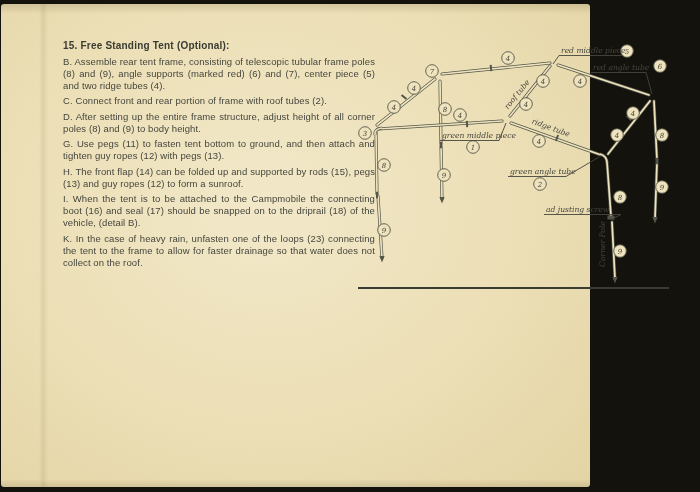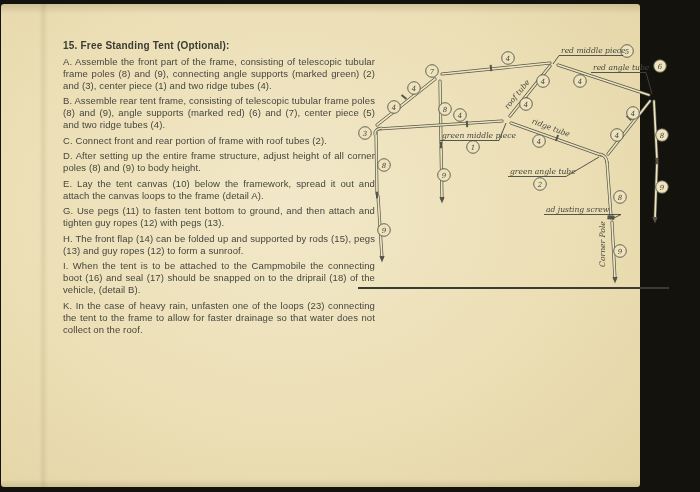--- a/index.html
+++ b/index.html
@@ -2,21 +2,21 @@
 <html><head>
 <meta charset="utf-8">
 <style>
   html,body{margin:0;padding:0;}
   body{
     width:700px;height:492px;position:relative;overflow:hidden;
     background:#14120c;
     font-family:"Liberation Sans", sans-serif;
   }
   .page{
-    position:absolute;left:1px;top:4px;width:639px;height:483px;
+    position:absolute;left:1px;top:4px;width:589px;height:483px;
     border-radius:3px;
     background-image:
       linear-gradient(180deg, rgba(110,92,55,.20) 0px, rgba(110,92,55,0) 10px),
       linear-gradient(0deg, rgba(110,92,55,.18) 0px, rgba(110,92,55,0) 8px),
       linear-gradient(90deg, rgba(90,75,45,0) 38px, rgba(90,75,45,.10) 42px, rgba(90,75,45,0) 47px),
       radial-gradient(ellipse at 45% 42%, #f2e8c9 0%, #ecdfb6 55%, #e3d4a4 100%);
   }
   .text-col{
     position:absolute;left:62px;top:36px;width:312px;
     color:#45463d;
@@ -32,25 +32,23 @@
   #diagram-svg{position:absolute;left:345px;top:20px;}
   .dlabel{font-family:"DejaVu Serif", serif;font-style:italic;}
 </style>
 </head>
 <body>
 
 <div class="page">
   <div class="text-col">
     <p class="heading">15. Free Standing Tent (Optional):</p>
     <div id="instructions">
-        <p>A.  Assemble the front part of the frame, consisting of telescopic tubular frame poles (8) and (9), connecting angle supports (marked green) (2) and (3), center piece (1) and two ridge tubes (4).</p>
         <p>B.  Assemble rear tent frame, consisting of telescopic tubular frame poles (8) and (9), angle supports (marked red) (6) and (7), center piece (5) and two ridge tubes (4).</p>
         <p>C.  Connect front and rear portion of frame with roof tubes (2).</p>
         <p>D.  After setting up the entire frame structure, adjust height of all corner poles (8) and (9) to body height.</p>
-        <p>E.  Lay the tent canvas (10) below the framework, spread it out and attach the canvas loops to the frame (detail A).</p>
         <p>G.  Use pegs (11) to fasten tent bottom to ground, and then attach and tighten guy ropes (12) with pegs (13).</p>
         <p>H.  The front flap (14) can be folded up and supported by rods (15), pegs (13) and guy ropes (12) to form a sunroof.</p>
         <p>I.  When the tent is to be attached to the Campmobile the connecting boot (16) and seal (17) should be snapped on to the driprail (18) of the vehicle, (detail B).</p>
         <p>K.  In the case of heavy rain, unfasten one of the loops (23) connecting the tent to the frame to allow for faster drainage so that water does not collect on the roof.</p>
       </div>
   </div>
   <svg id="diagram-svg" width="350" height="275" viewBox="345 20 350 275">
       <line x1="375" y1="128" x2="376" y2="190" stroke="#54564a" stroke-width="3.1" stroke-linecap="round"></line>
       <line x1="375" y1="128" x2="376" y2="190" stroke="#eee3bd" stroke-width="1.7" stroke-linecap="round"></line>
       <line x1="377" y1="192" x2="381" y2="254" stroke="#54564a" stroke-width="3.1" stroke-linecap="round"></line>

